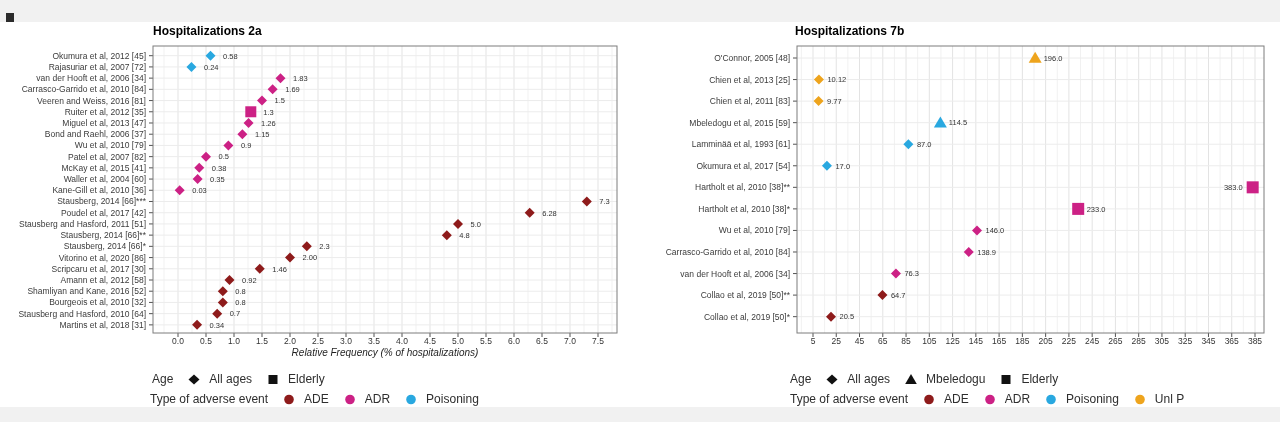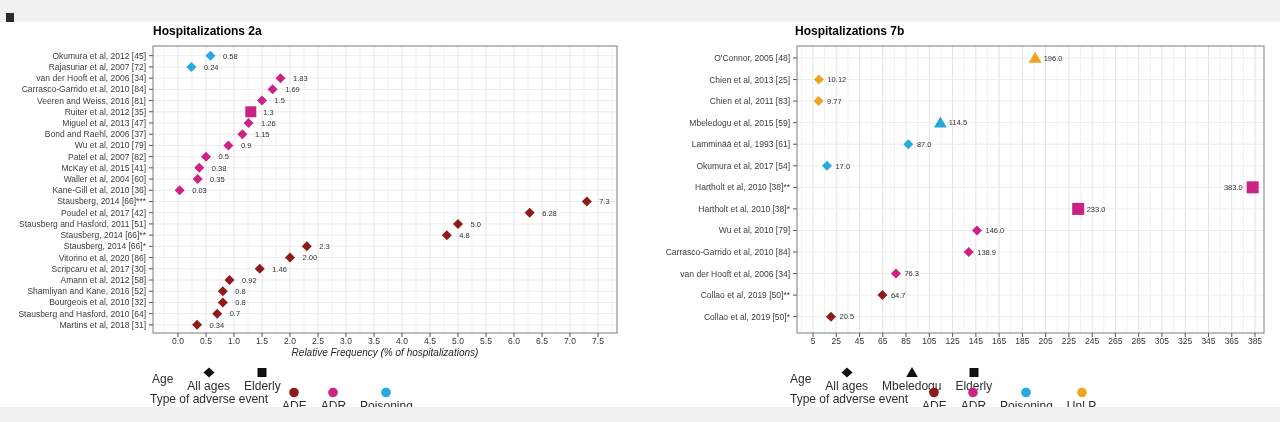--- a/index.html
+++ b/index.html
@@ -10,21 +10,21 @@
   .strip.top{top:0;height:22px;}
   .strip.bottom{top:407px;height:15px;}
   .crop-mark{position:absolute;left:6px;top:13px;width:8px;height:9px;background:#2b2b2b;}
   .chart{position:absolute;top:0;width:640px;height:385px;}
   .chart-title{position:absolute;top:2px;font-size:12px;font-weight:bold;color:#000;white-space:nowrap;}
   .plot-svg{position:absolute;left:0;top:0;}
   svg{font-family:"Liberation Sans", sans-serif;}
   .axis-caption{position:absolute;top:325px;text-align:center;font-size:10px;color:#1f1f1f;font-style:italic;}
   .legend-row{position:absolute;display:flex;align-items:center;column-gap:14px;height:12px;
               font-size:12px;color:#2e2e2e;white-space:nowrap;}
-  .legend-item{display:flex;align-items:center;column-gap:8px;flex-direction:column;}
+  .legend-item{display:flex;align-items:center;column-gap:8px;}
   .leg-title{color:#2e2e2e;}
 </style>
 </head>
 <body>
 
 <div class="stage">
   <div class="canvas">
 
     <section class="chart" style="left:0">
       <div class="chart-title" style="left:153px">Hospitalizations 2a</div>

